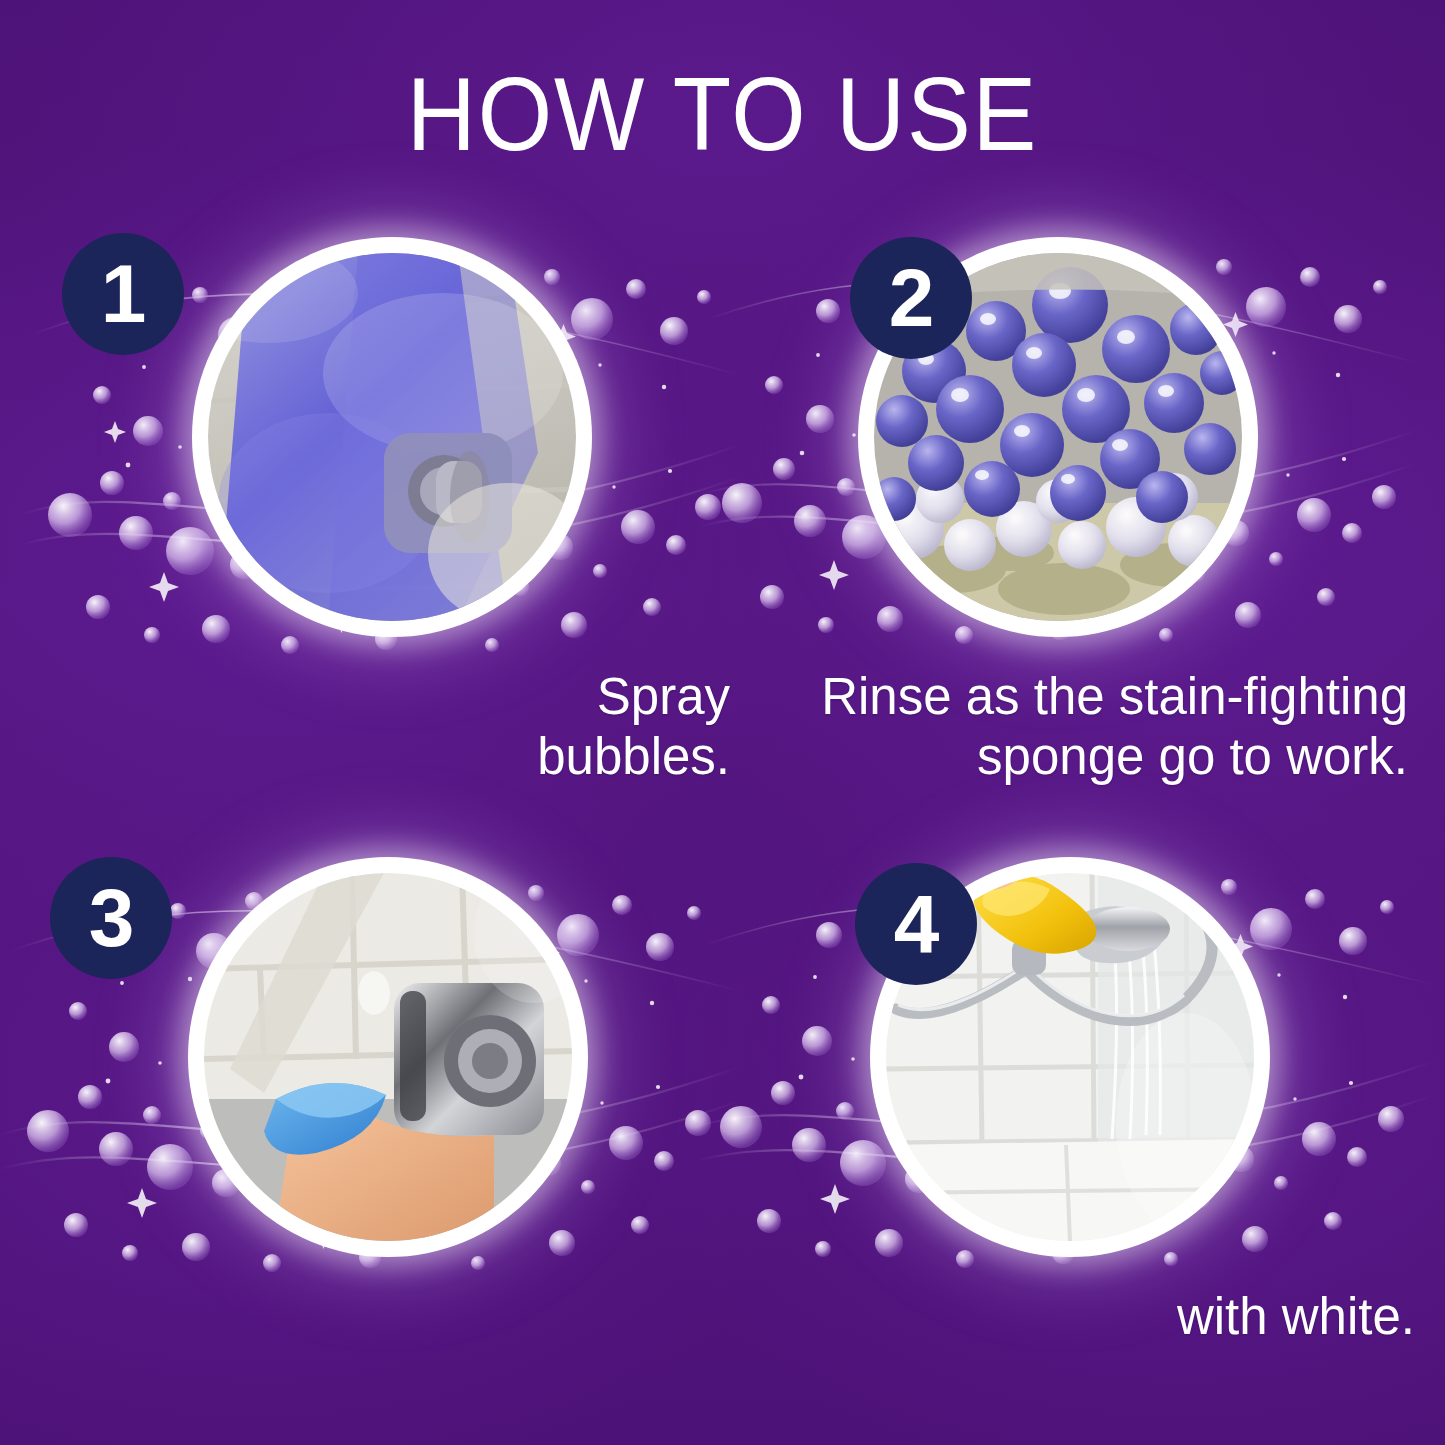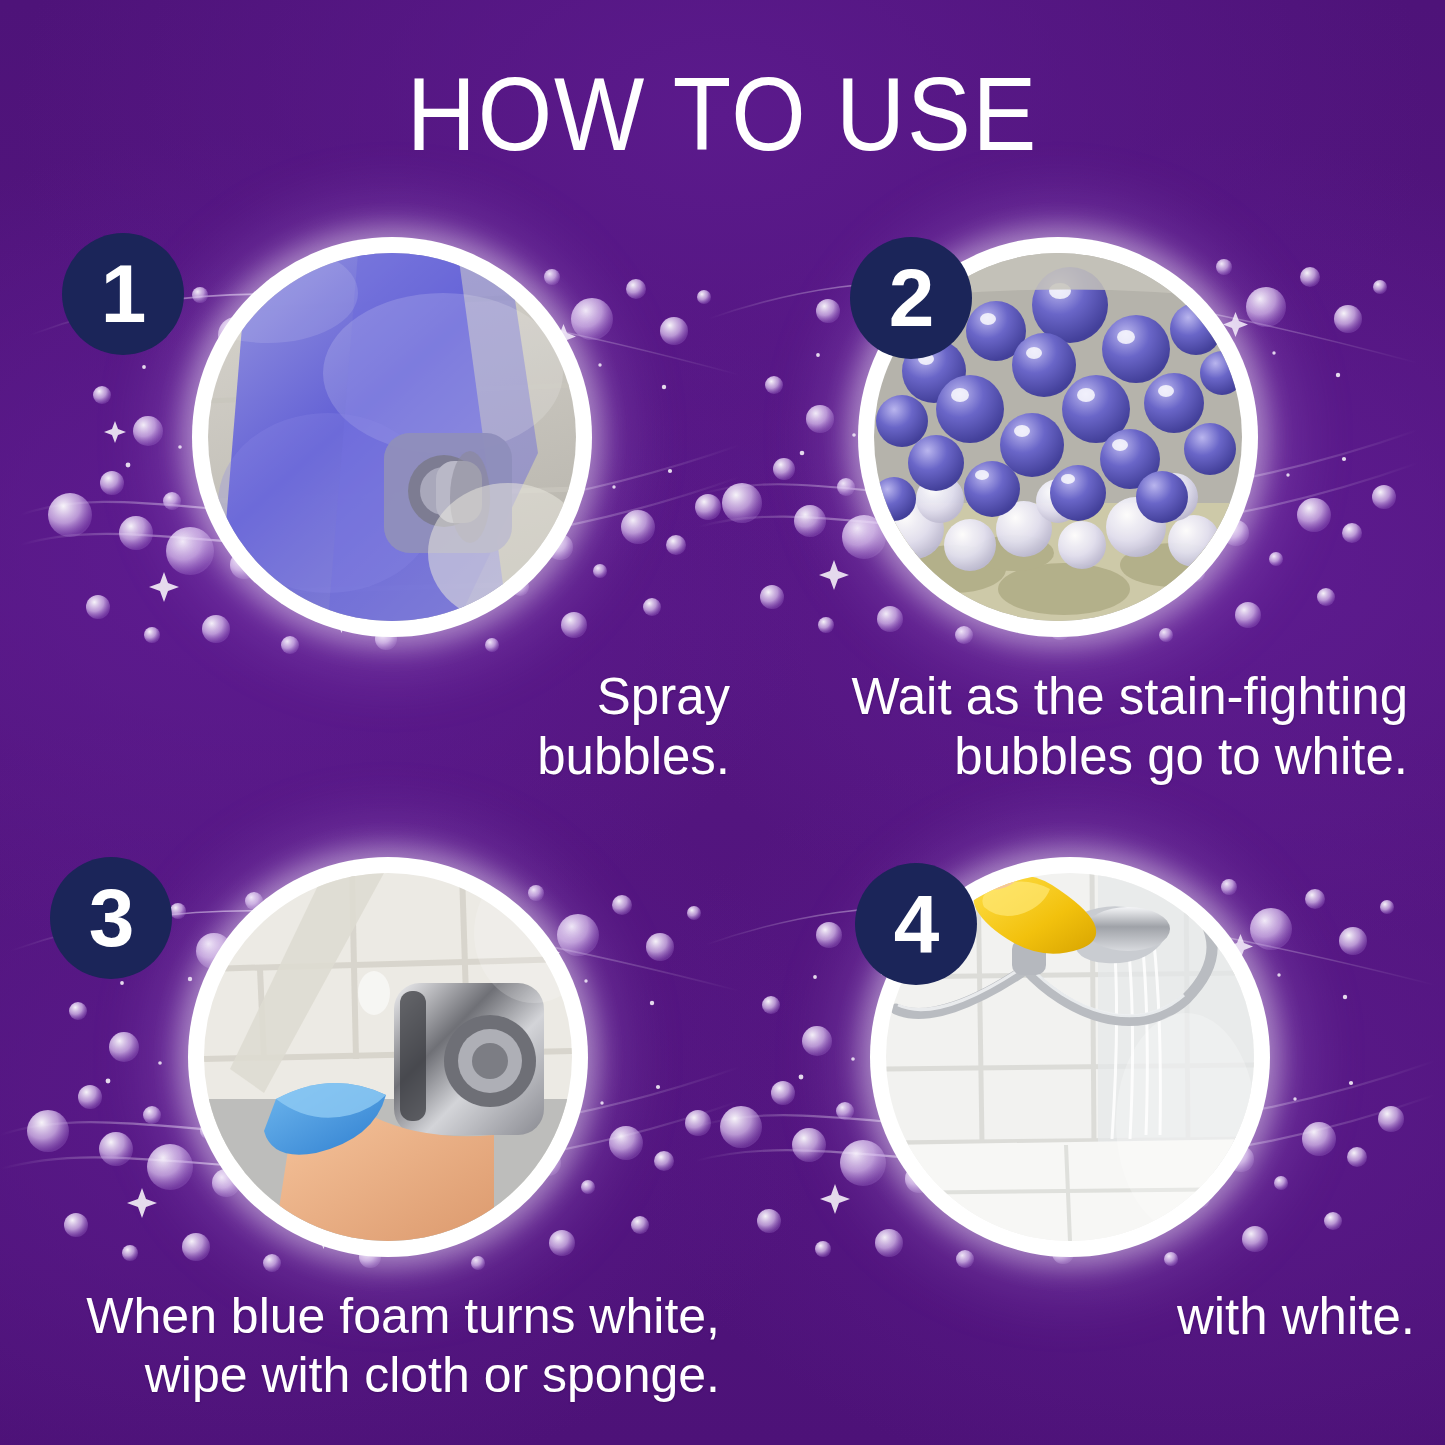--- a/index.html
+++ b/index.html
@@ -387,22 +387,22 @@
               <ellipse cx="194" cy="226" rx="7" ry="5"></ellipse>
           </g>
           <path d="M0 0 H368 V46 Q184 26 0 48 Z" fill="#c6c3ba" opacity="0.85"></path>
         </svg>
       </div>
     </div>
 
     <div class="badge">2</div>
 
     <div class="caption">
-      <span class="l">Wait as the stain-fighting</span>
-      <span class="l">bubbles go to white.</span>
+      <span class="l">Rinse as the stain-fighting</span>
+      <span class="l">sponge go to work.</span>
     </div>
   </div>
 
   <div class="step step3">
     <div class="halo">
       <svg viewBox="0 0 700 470" preserveAspectRatio="none">
         <g fill="none" stroke="url(#swoosh)" stroke-width="2.2">
           <path d="M-20 300 C 130 250, 320 372, 720 232"></path>
           <path d="M-20 334 C 140 288, 330 402, 720 266"></path>
           <path d="M-10 116 C 160 56, 340 58, 720 156" stroke-width="1.6"></path>
@@ -519,24 +519,20 @@
             <path d="M72 226 q56 -30 110 -4 q-14 14 -36 20 q-40 10 -74 -16 z" fill="#8fcbf4" opacity="0.8"></path>
           </g>
           <ellipse cx="170" cy="120" rx="16" ry="22" fill="#ffffff" opacity="0.55"></ellipse>
           <ellipse cx="330" cy="60" rx="60" ry="70" fill="#ffffff" opacity="0.18"></ellipse>
         </svg>
       </div>
     </div>
 
     <div class="badge">3</div>
 
-    <div class="caption cap-lg">
-      <span class="l">When blue foam turns white,</span>
-      <span class="l">wipe with cloth or sponge.</span>
-    </div>
   </div>
 
   <div class="step step4">
     <div class="halo">
       <svg viewBox="0 0 700 470" preserveAspectRatio="none">
         <g fill="none" stroke="url(#swoosh)" stroke-width="2.2">
           <path d="M-20 292 C 130 244, 320 366, 720 226"></path>
           <path d="M-20 326 C 140 282, 330 396, 720 260"></path>
           <path d="M-10 110 C 160 50, 340 54, 720 150" stroke-width="1.6"></path>
         </g>

